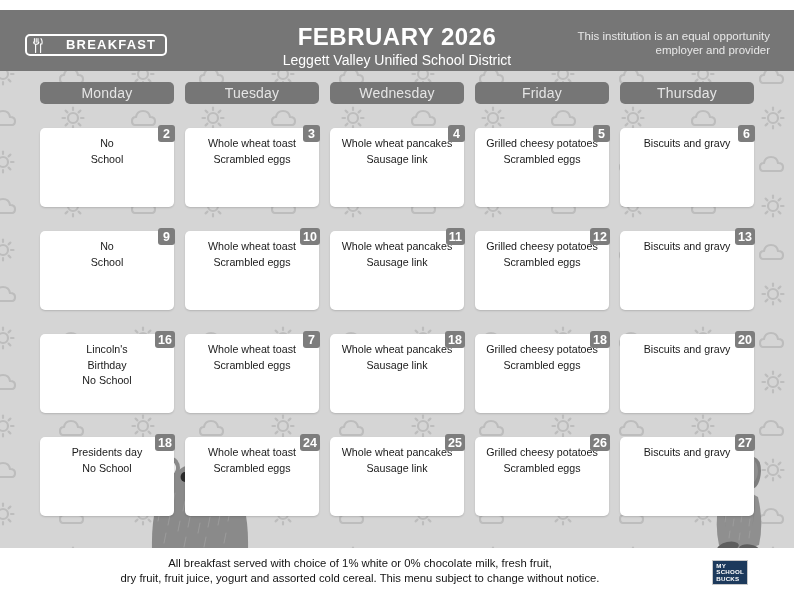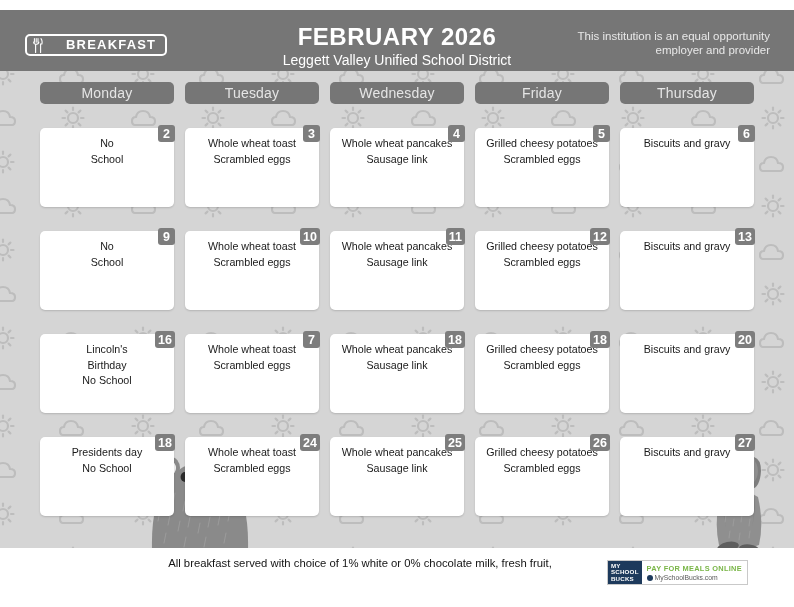--- a/index.html
+++ b/index.html
@@ -330,31 +330,25 @@
             </div>
           </div>
         </div>
     </div>
 
   </div>
 
   <div class="footer">
     <div class="footer-text">
       <div>All breakfast served with choice of 1% white or 0% chocolate milk, fresh fruit,</div>
+      <div>dry fruit, fruit juice, yogurt and assorted cold cereal. This menu subject to change without notice.</div>
     </div>
 
     <div class="msb">
       <div class="msb-mark">
         <span>MY</span>
         <span>SCHOOL</span>
         <span>BUCKS</span>
       </div>
-      <div class="msb-right">
-        <div class="msb-pay">PAY FOR MEALS ONLINE</div>
-        <div class="msb-url">
-          <span class="msb-dot"></span>
-          <span>MySchoolBucks.com</span>
-        </div>
-      </div>
     </div>
   </div>
 
 </div>
 
 </body></html>

